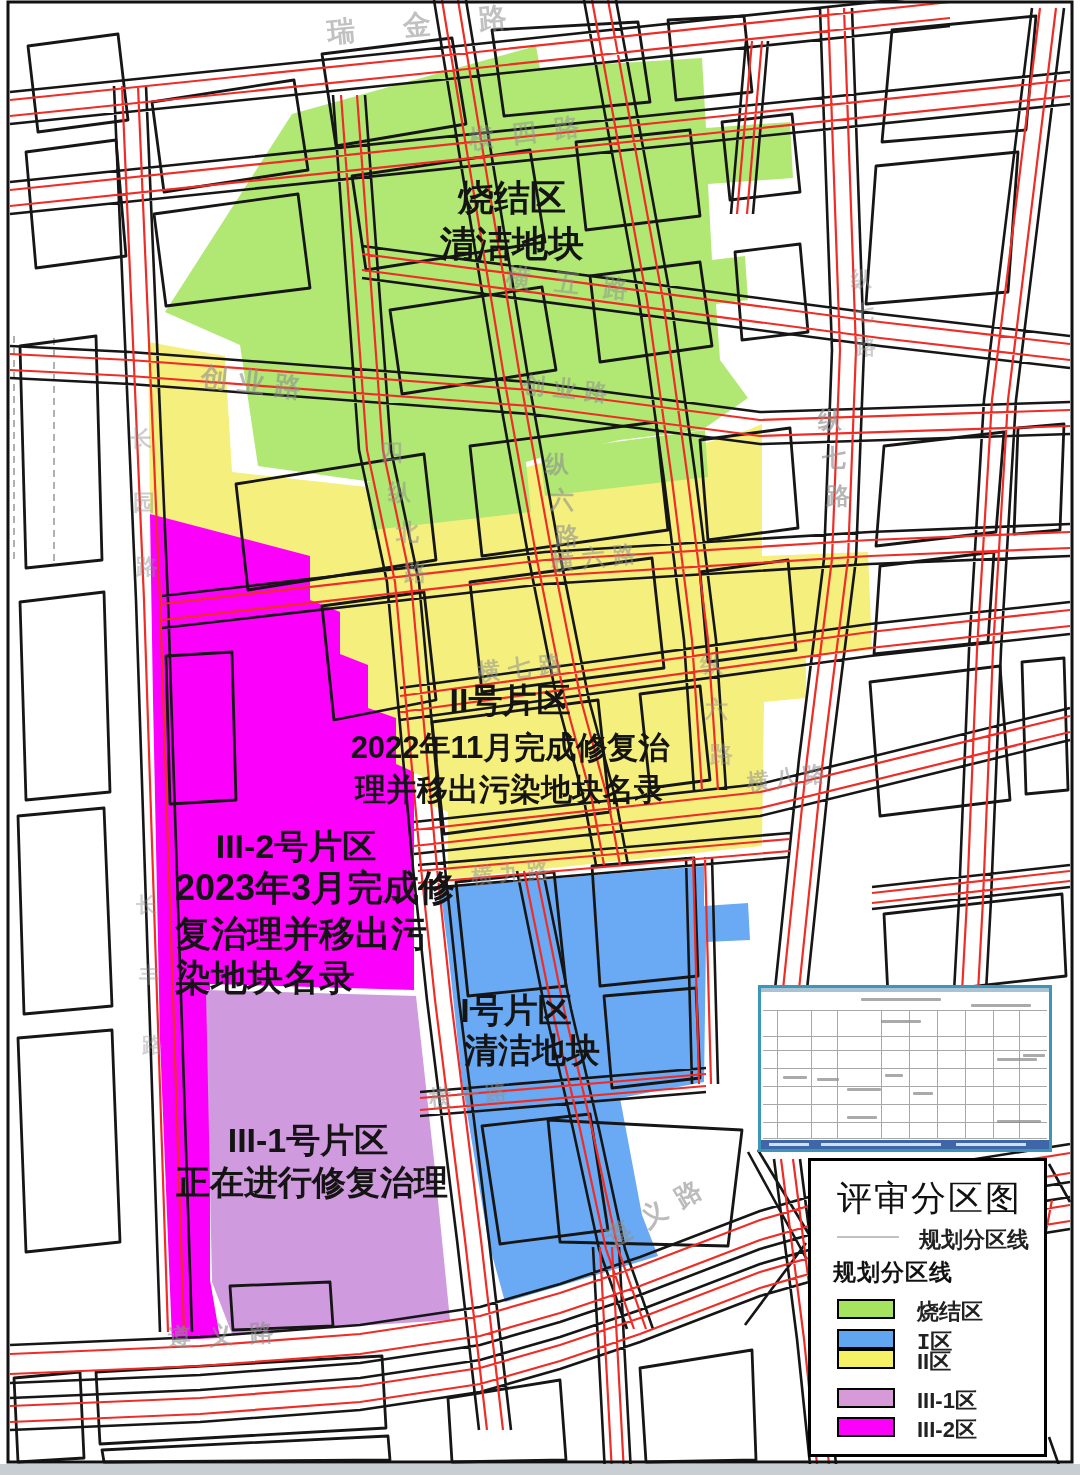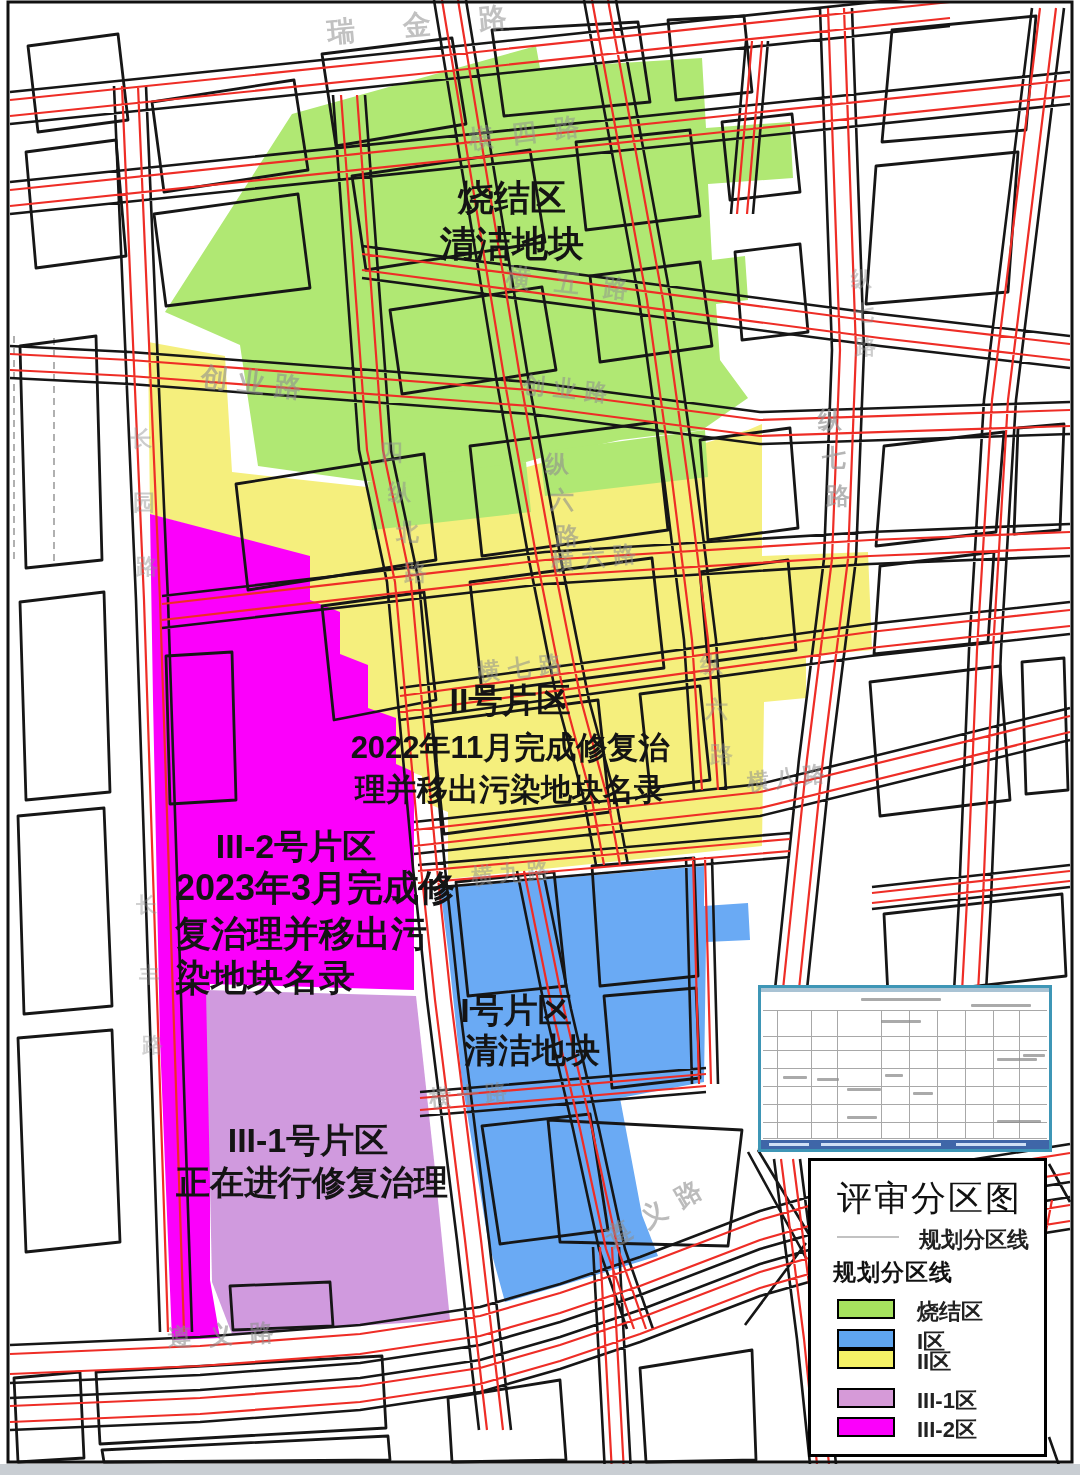--- a/index.html
+++ b/index.html
@@ -201,21 +201,21 @@
     <div class="legend-line-row">
       <span class="line-sample"></span>
       <span class="legend-line-label">规划分区线</span>
     </div>
     <div class="legend-section">规划分区线</div>
     <div id="legend-items">
         <div class="legend-item" style="top: 138px;">
           <span class="legend-swatch" style="background: rgb(166, 227, 94);"></span>
           <span class="legend-item-label">烧结区</span>
         </div>
-        <div class="legend-item" style="top: 167.5px;">
+        <div class="legend-item" style="top: 167.5px; font-family: Liberation Mono, monospace;">
           <span class="legend-swatch" style="background: rgb(95, 165, 240);"></span>
           <span class="legend-item-label">I区</span>
         </div>
         <div class="legend-item" style="top: 188px;">
           <span class="legend-swatch" style="background: rgb(245, 242, 102);"></span>
           <span class="legend-item-label">II区</span>
         </div>
         <div class="legend-item" style="top: 226.5px;">
           <span class="legend-swatch" style="background: rgb(214, 154, 216);"></span>
           <span class="legend-item-label">III-1区</span>

